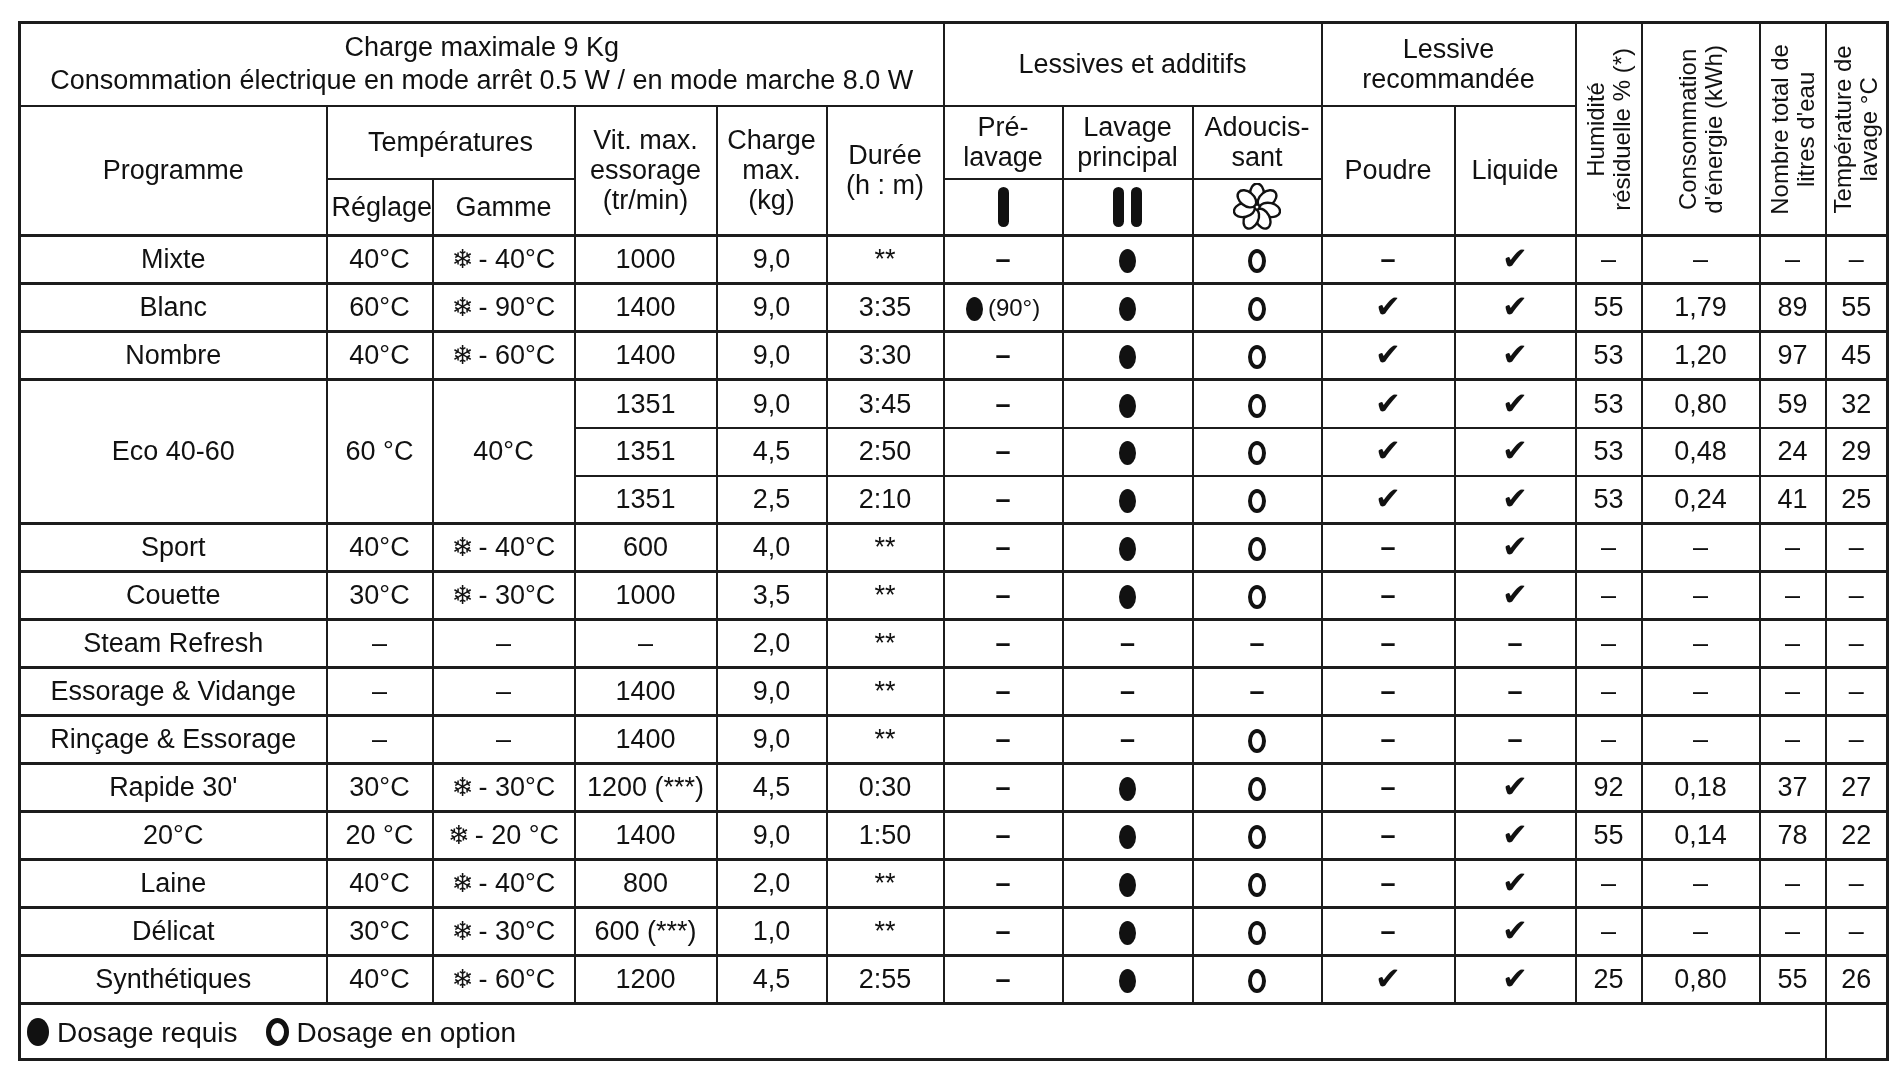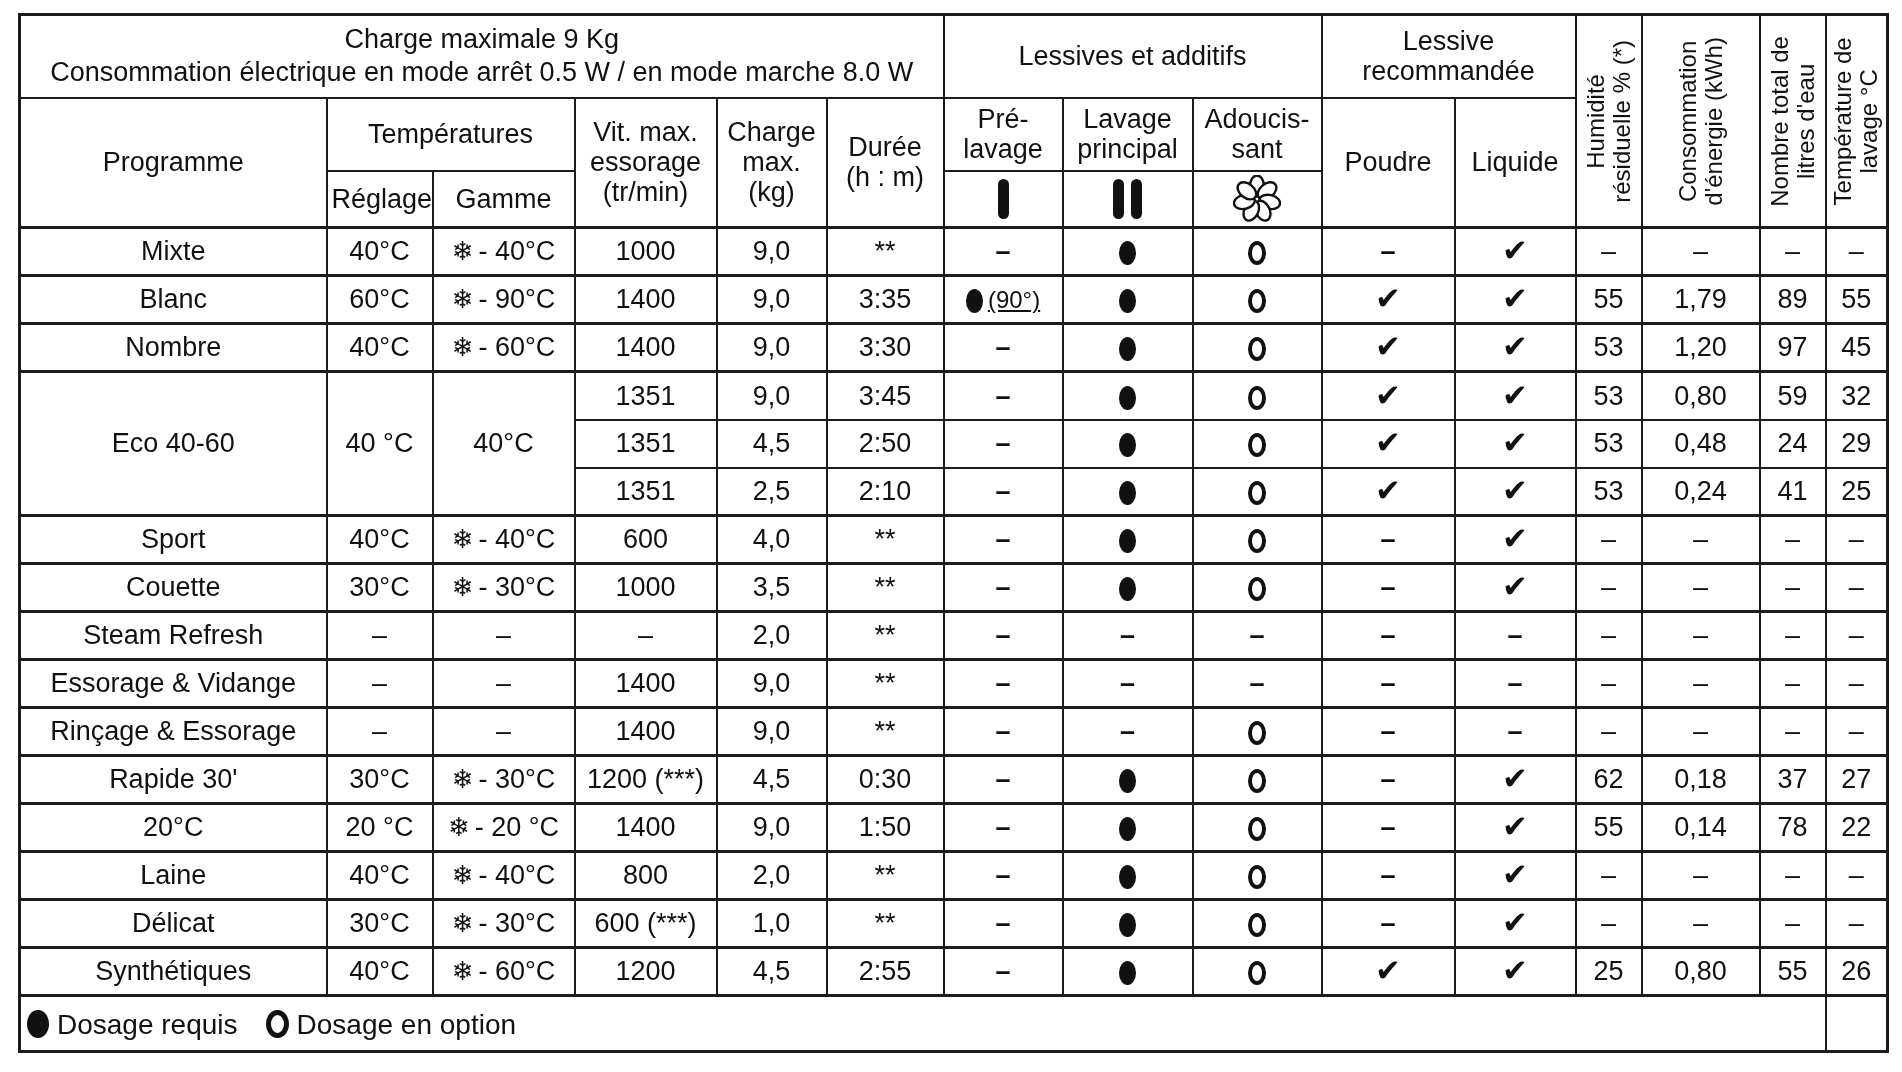--- a/index.html
+++ b/index.html
@@ -11,20 +11,21 @@
     color: #111;
     overflow: hidden;
   }
   .page { padding: 13px 0 0 18px; }
 
   table.program-table {
     border-collapse: collapse;
     table-layout: fixed;
     width: 1868px;
     border: 3px solid #1c1c1c;
+    margin-top: 8px;
   }
   th, td {
     border: 2px solid #1c1c1c;
     text-align: center;
     vertical-align: middle;
     padding: 0 4px;
     font-size: 27px;
     font-weight: normal;
     line-height: 1.12;
     overflow: hidden;
@@ -55,21 +56,21 @@
   }
 
   td.pname { font-weight: normal; }
   .snow { font-size: 26px; margin-right: 5px; }
 
   .dash { font-weight: bold; }
   .dot, .ring { display: inline-block; vertical-align: middle; border-radius: 50%; }
   .dot  { width: 17px; height: 24px; background: #111; }
   .ring { width: 18px; height: 24px; border: 4px solid #111; background: #fff; }
   .check { font-family: "DejaVu Sans", sans-serif; font-size: 31px; font-weight: bold; line-height: 1; }
-  .note { font-size: 24px; margin-left: 5px; text-decoration: underline; }
+  .note { font-size: 24px; margin-left: 5px; }
 
   .bar-icon { display: inline-block; width: 11px; height: 40px; border-radius: 6px; background: #111; vertical-align: middle; }
   .dbar .bar-icon + .bar-icon { margin-left: 7px; }
   .flower-svg { vertical-align: middle; }
 
   .legend-cell { text-align: left; padding-left: 6px; font-size: 28px; }
   .legend-cell .dot  { width: 22px; height: 28px; margin-right: 8px; }
   .legend-cell .ring { width: 23px; height: 28px; border-width: 5px; margin: 0 8px 0 28px; }
   .legend-label { vertical-align: middle; text-align: center; }
 </style>
@@ -216,21 +217,21 @@
           <td><span class="ring"></span></td>
           <td><span class="check">✔</span></td>
           <td><span class="check">✔</span></td>
           <td><span>53</span></td>
           <td><span>1,20</span></td>
           <td><span>97</span></td>
           <td><span>45</span></td>
         </tr>
         <tr class="main">
           <td class="pname" rowspan="3"><span>Eco 40-60</span></td>
-          <td rowspan="3"><span>40 °C</span></td>
+          <td rowspan="3"><span>60 °C</span></td>
           <td class="gamme" rowspan="3"><span>40°C</span></td>
           <td><span>1351</span></td>
           <td><span>9,0</span></td>
           <td><span>3:45</span></td>
           <td><span class="dash">–</span></td>
           <td><span class="dot"></span></td>
           <td><span class="ring"></span></td>
           <td><span class="check">✔</span></td>
           <td><span class="check">✔</span></td>
           <td><span>53</span></td>
@@ -356,21 +357,21 @@
           <td><span>30°C</span></td>
           <td class="gamme"><span class="snow">❄</span><span>- 30°C</span></td>
           <td><span>1200 (***)</span></td>
           <td><span>4,5</span></td>
           <td><span>0:30</span></td>
           <td><span class="dash">–</span></td>
           <td><span class="dot"></span></td>
           <td><span class="ring"></span></td>
           <td><span class="dash">–</span></td>
           <td><span class="check">✔</span></td>
-          <td><span>62</span></td>
+          <td><span>92</span></td>
           <td><span>0,18</span></td>
           <td><span>37</span></td>
           <td><span>27</span></td>
         </tr>
         <tr class="main">
           <td class="pname"><span>20°C</span></td>
           <td><span>20 °C</span></td>
           <td class="gamme"><span class="snow">❄</span><span>- 20 °C</span></td>
           <td><span>1400</span></td>
           <td><span>9,0</span></td>

